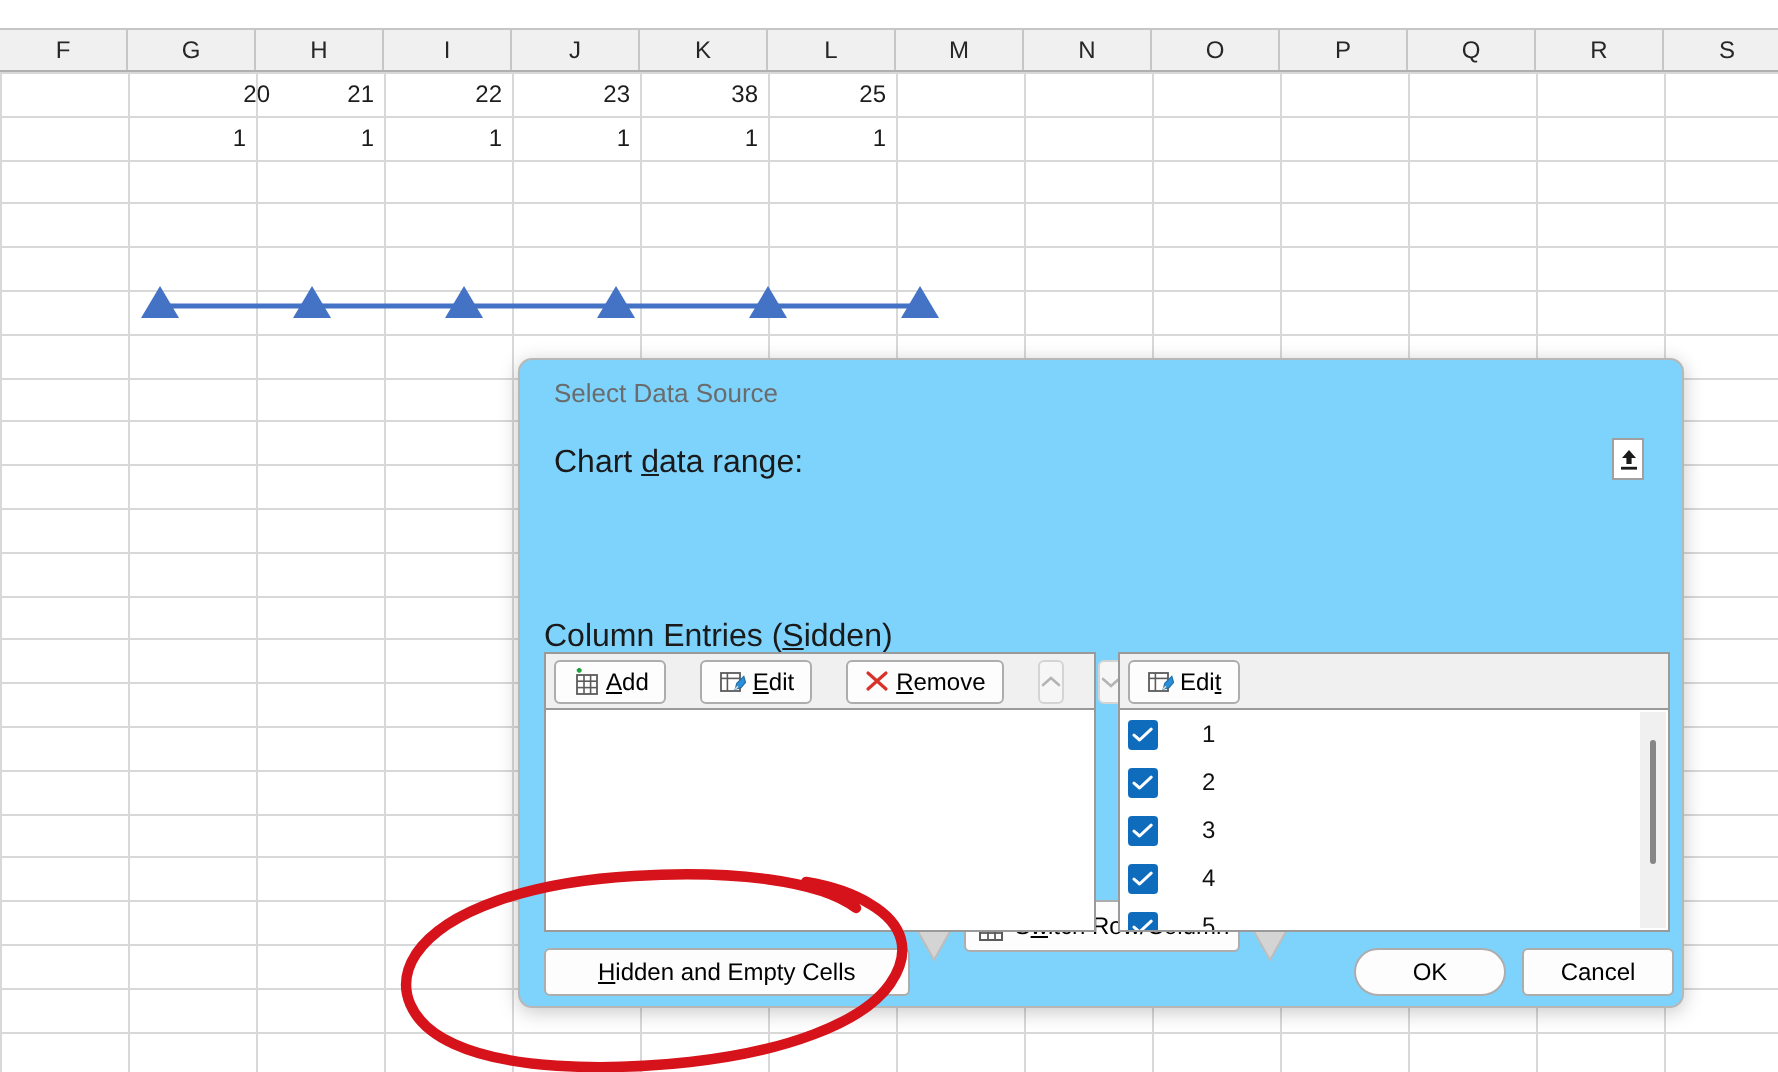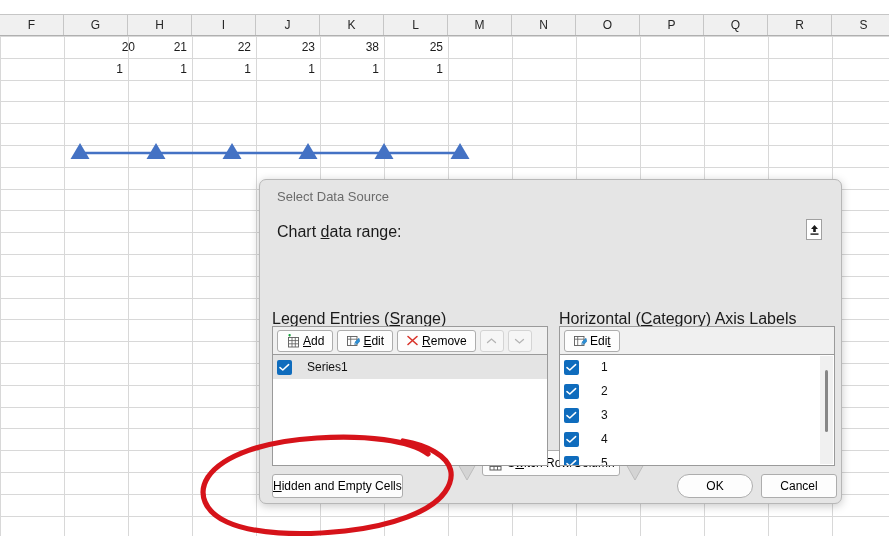--- a/index.html
+++ b/index.html
@@ -78,21 +78,21 @@
     position: absolute;
     left: 60px; top: 128px;
     width: 420px; height: 48px;
   }
 
   
   #dialog {
     position: absolute;
     left: 259px; top: 179px;
     width: 583px; height: 325px;
-    background: #e5e5e5;
+    background: #7dd3fc;
     border: 1px solid #b7b7b7;
     border-radius: 7px;
     box-shadow: 0 2px 10px rgba(0,0,0,0.22);
     box-sizing: border-box;
   }
   .dlg-title {
     position: absolute;
     left: 17px; top: 9px;
     font-size: 13px;
     color: #6b6b6b;
@@ -163,21 +163,21 @@
 
   .toolbar {
     position: absolute;
     left: 0; top: 0; right: 0;
     height: 28px;
     background: #f0f0f0;
     border-bottom: 1px solid #9a9a9a;
     display: flex;
     align-items: center;
     padding: 0 4px;
-    gap: 4px;
+    gap: 17px;
     box-sizing: border-box;
   }
   .tb-btn {
     height: 22px;
     background: #fdfdfd;
     border: 1px solid #adadad;
     border-radius: 3px;
     display: flex;
     align-items: center;
     justify-content: center;
@@ -231,21 +231,21 @@
     left: 5px; top: 14px;
     width: 3px; height: 62px;
     background: #868686;
     border-radius: 2px;
   }
 
   #hidden-empty-btn {
     position: absolute;
     left: 12px; top: 294px;
     height: 24px;
-    padding: 0 0;
+    padding: 0 26px;
     background: #fdfdfd;
     border: 1px solid #adadad;
     border-radius: 3px;
     font-size: 12px;
     display: flex; align-items: center;
     box-sizing: border-box;
   }
   #ok-btn, #cancel-btn {
     position: absolute;
     top: 294px;
@@ -385,21 +385,21 @@
       <line x1="3" y1="7" x2="14" y2="7" stroke="#5b5b5b" stroke-width="0.9"></line>
       <line x1="3" y1="10.5" x2="14" y2="10.5" stroke="#5b5b5b" stroke-width="0.9"></line>
       <line x1="7" y1="3.5" x2="7" y2="14" stroke="#5b5b5b" stroke-width="0.9"></line>
       <line x1="10.5" y1="3.5" x2="10.5" y2="14" stroke="#5b5b5b" stroke-width="0.9"></line>
       <rect x="0.5" y="1" width="5" height="4" fill="#2a6fc4"></rect>
       <path d="M6.5 1.5 L9.5 1.5 M8.2 0.4 L9.8 1.5 L8.2 2.6" stroke="#2a6fc4" stroke-width="1" fill="none"></path>
     </svg>
     <span><span>S</span><u>w</u><span>itch Row/Column</span></span>
   </div>
 
-  <div class="lbl" id="legend-label"><span>Legend Entries (</span><u>S</u><span>range)</span></div>
+  <div class="lbl" id="legend-label"><span>Column Entries (</span><u>S</u><span>idden)</span></div>
 
   <div class="panel" id="legend-panel">
     <div class="toolbar">
       <div class="tb-btn">
         <svg width="14" height="14" viewBox="0 0 14 14">
           <rect x="2.5" y="3.5" width="10" height="9.5" fill="#fff" stroke="#5b5b5b" stroke-width="0.9"></rect>
           <line x1="2.5" y1="6.6" x2="12.5" y2="6.6" stroke="#5b5b5b" stroke-width="0.8"></line>
           <line x1="2.5" y1="9.8" x2="12.5" y2="9.8" stroke="#5b5b5b" stroke-width="0.8"></line>
           <line x1="6" y1="3.5" x2="6" y2="13" stroke="#5b5b5b" stroke-width="0.8"></line>
           <line x1="9.3" y1="3.5" x2="9.3" y2="13" stroke="#5b5b5b" stroke-width="0.8"></line>
@@ -427,33 +427,22 @@
         <svg width="11" height="8" viewBox="0 0 11 8">
           <path d="M1.5 5.5 L5.5 2 L9.5 5.5" stroke="#b4b4b4" stroke-width="1.3" fill="none" stroke-linecap="round"></path>
         </svg>
       </div>
       <div class="tb-btn arrow-btn">
         <svg width="11" height="8" viewBox="0 0 11 8">
           <path d="M1.5 2.5 L5.5 6 L9.5 2.5" stroke="#b4b4b4" stroke-width="1.3" fill="none" stroke-linecap="round"></path>
         </svg>
       </div>
     </div>
-    <div class="list-area" id="legend-list">
-        <div class="list-row selected">
-          <div class="chk">
-            <svg width="11" height="9" viewBox="0 0 11 9">
-              <path d="M1 4.6 L3.8 7 L9.6 1.6" stroke="#ffffff" stroke-width="1.5" fill="none" stroke-linecap="round" stroke-linejoin="round"></path>
-            </svg>
-          </div>
-          <span class="row-label">Series1</span>
-        </div>
-      </div>
   </div>
 
-  <div class="lbl" id="axis-label"><span>Horizontal (</span><u>C</u><span>ategory) Axis Labels</span></div>
 
   <div class="panel" id="axis-panel">
     <div class="toolbar">
       <div class="tb-btn">
         <svg width="14" height="14" viewBox="0 0 14 14">
           <rect x="1.5" y="2.5" width="9.5" height="9" fill="#fff" stroke="#5b5b5b" stroke-width="0.9"></rect>
           <line x1="1.5" y1="5.2" x2="11" y2="5.2" stroke="#5b5b5b" stroke-width="0.8"></line>
           <line x1="4.7" y1="2.5" x2="4.7" y2="11.5" stroke="#5b5b5b" stroke-width="0.8"></line>
           <path d="M12.9 4.2 L9.4 7.7 L8.6 10.6 L11.5 9.8 L13.8 7.2 Z" fill="#2a8fd8" stroke="#1f6fa8" stroke-width="0.6"></path>
           <path d="M8.6 10.6 L10 9.2" stroke="#d4d4d4" stroke-width="0.9"></path>

